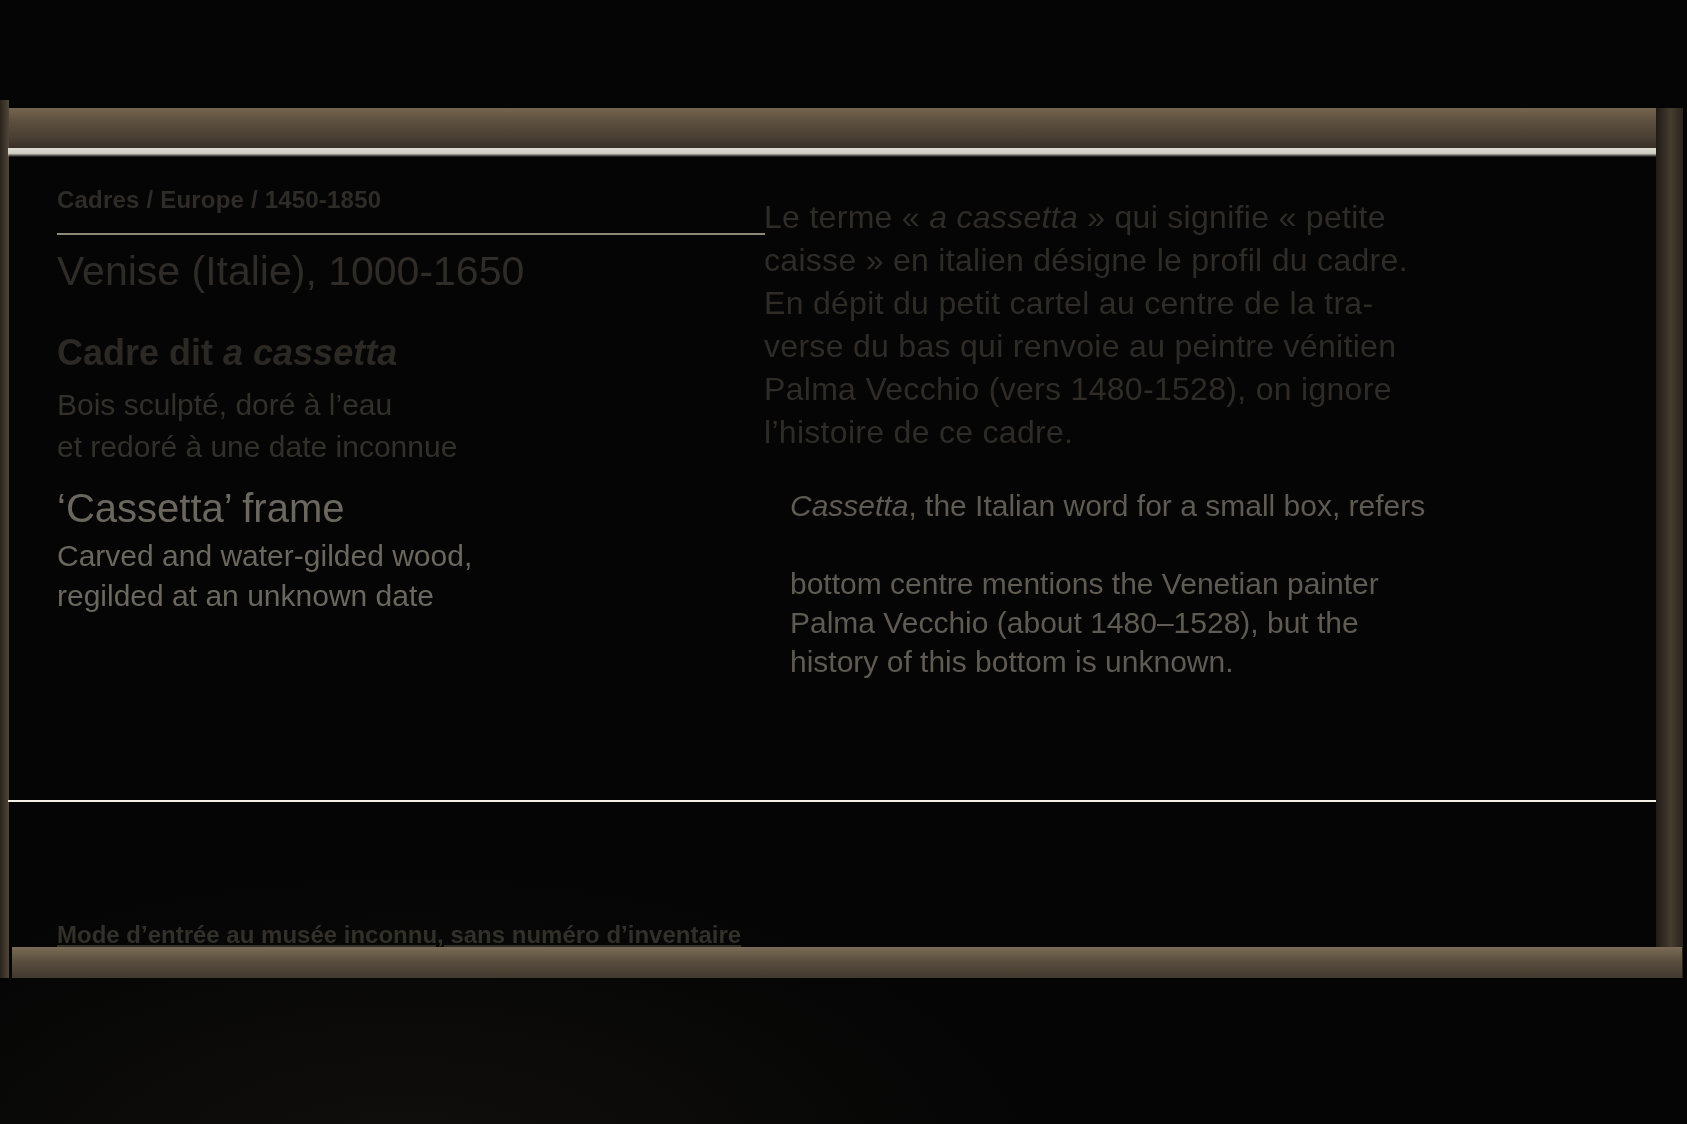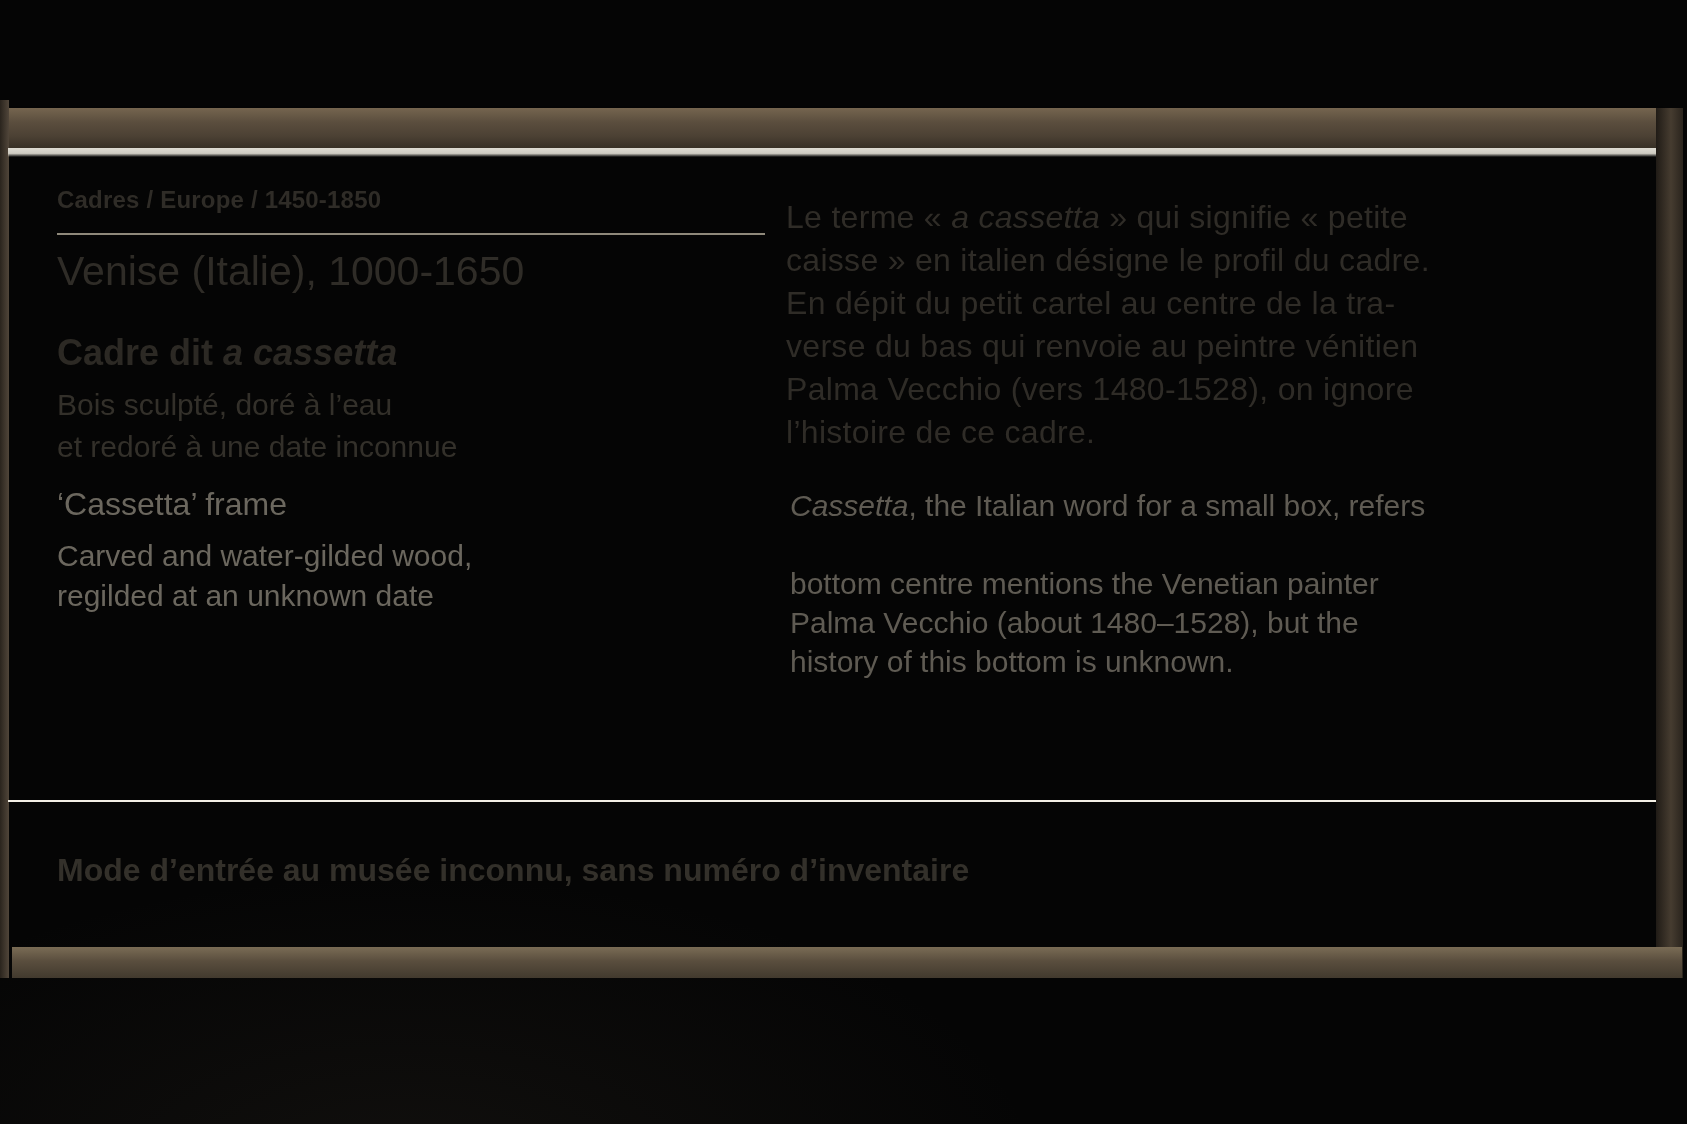--- a/index.html
+++ b/index.html
@@ -67,32 +67,32 @@
   .object-title {
     left:49px; top:184px;
     font-size:36px; font-weight:bold; color:#2c2924;
   }
   .medium-fr {
     left:49px; top:236px;
     font-size:30px; line-height:42px; color:#33302a;
   }
   .title-en {
     left:49px; top:338px;
-    font-size:32px; font-weight:400; color:#6b675e;
+    font-size:40px; font-weight:400; color:#6b675e;
   }
   .medium-en {
     left:49px; top:388px;
     font-size:30px; line-height:40px; color:#6b675e;
   }
   .provenance {
-    left:49px; top:704px;
-    font-size:32px; font-weight:bold; color:#33302a;
+    left:49px; top:773px;
+    font-size:24px; font-weight:bold; color:#33302a;text-decoration:underline;
   }
   .desc-fr {
-    left:778px; top:48px;
+    left:756px; top:48px;
     font-size:32px; line-height:43px; color:#2f2c27; letter-spacing:0.3px;
   }
   .desc-en {
     left:782px; top:338px;
     font-size:30px; line-height:39px; color:#5f5b53;
   }
 </style>
 </head>
 <body>
 

